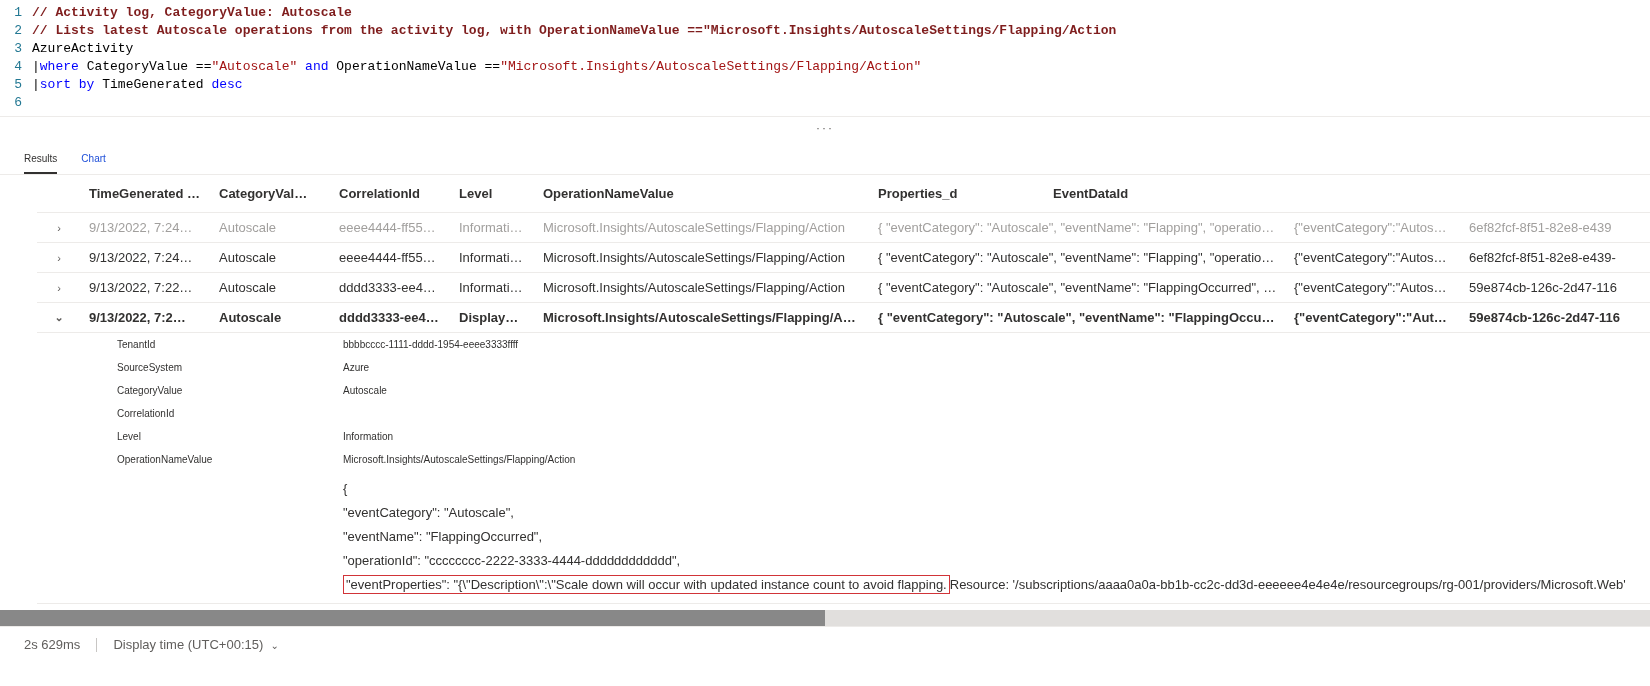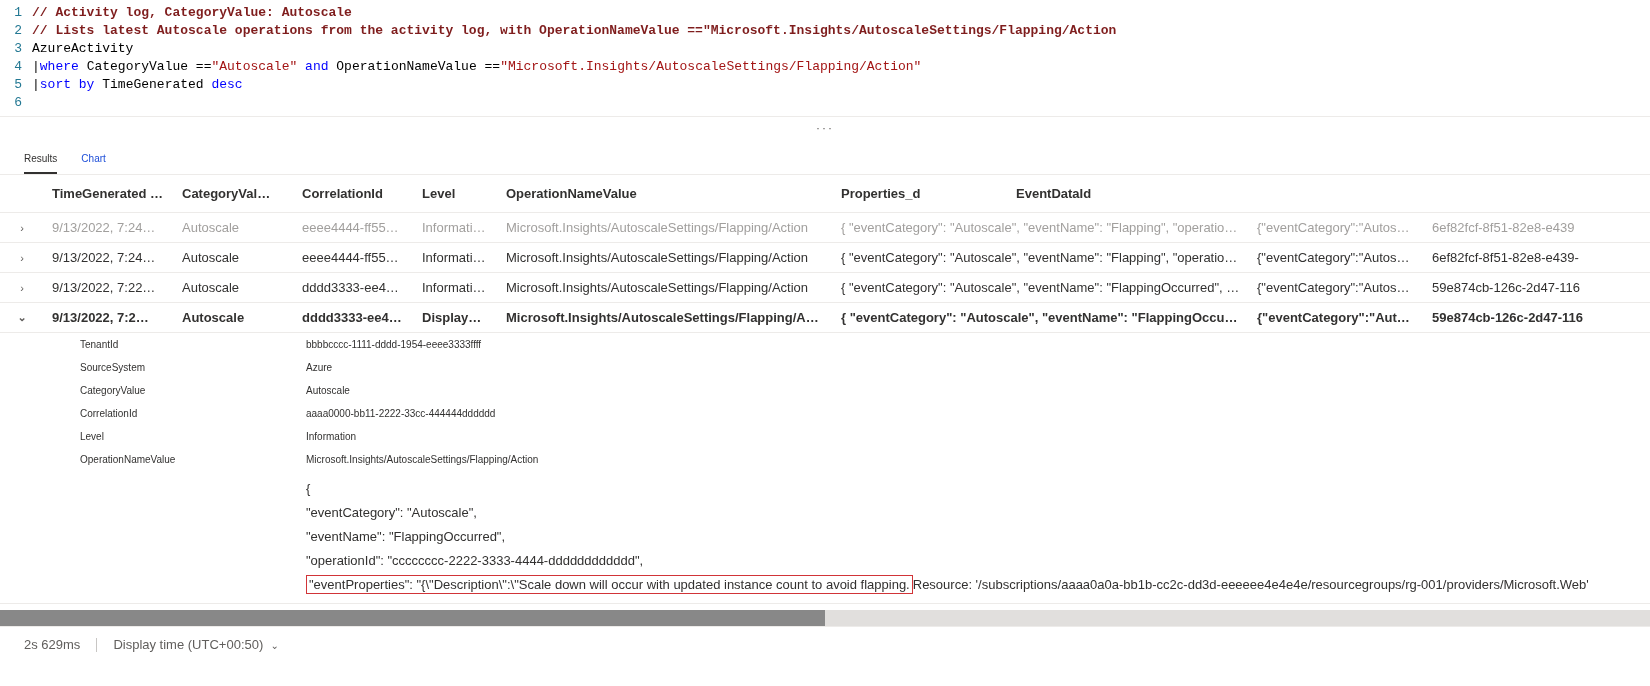--- a/index.html
+++ b/index.html
@@ -59,20 +59,21 @@
   .tab.active {
     color: #323130;
     border-bottom-color: #323130;
     font-weight: 400;
   }
   .results {
     overflow-x: auto;
   }
   .grid {
     min-width: 1650px;
+    padding-left: 37px;
   }
   .grid-header, .grid-row {
     display: flex;
     align-items: center;
     border-bottom: 1px solid #edebe9;
   }
   .grid-header {
     font-weight: 600;
     color: #323130;
     font-size: 13px;
@@ -246,21 +247,20 @@
           <div class="detail-row">
             <div class="detail-key">SourceSystem</div>
             <div class="detail-val">Azure</div>
           </div>
           <div class="detail-row">
             <div class="detail-key">CategoryValue</div>
             <div class="detail-val">Autoscale</div>
           </div>
           <div class="detail-row">
             <div class="detail-key">CorrelationId</div>
-            <div class="detail-val">aaaa0000-bb11-2222-33cc-444444dddddd</div>
           </div>
           <div class="detail-row">
             <div class="detail-key">Level</div>
             <div class="detail-val">Information</div>
           </div>
           <div class="detail-row">
             <div class="detail-key">OperationNameValue</div>
             <div class="detail-val">Microsoft.Insights/AutoscaleSettings/Flapping/Action</div>
           </div>
         </div>
@@ -279,15 +279,15 @@
 
 <div class="scroll-strip">
   <div class="scroll-track-dark" style="width:50%"></div>
   <div class="scroll-track-light" style="width:50%"></div>
 </div>
 
 <div class="status-bar">
   <span>2s 629ms</span>
   <span class="status-sep"></span>
   <span>
-    <span>Display time (UTC+00:50)</span>&nbsp;&nbsp;<span class="chev-dn">⌄</span>
+    <span>Display time (UTC+00:15)</span>&nbsp;&nbsp;<span class="chev-dn">⌄</span>
   </span>
 </div>
 
 </body></html>

